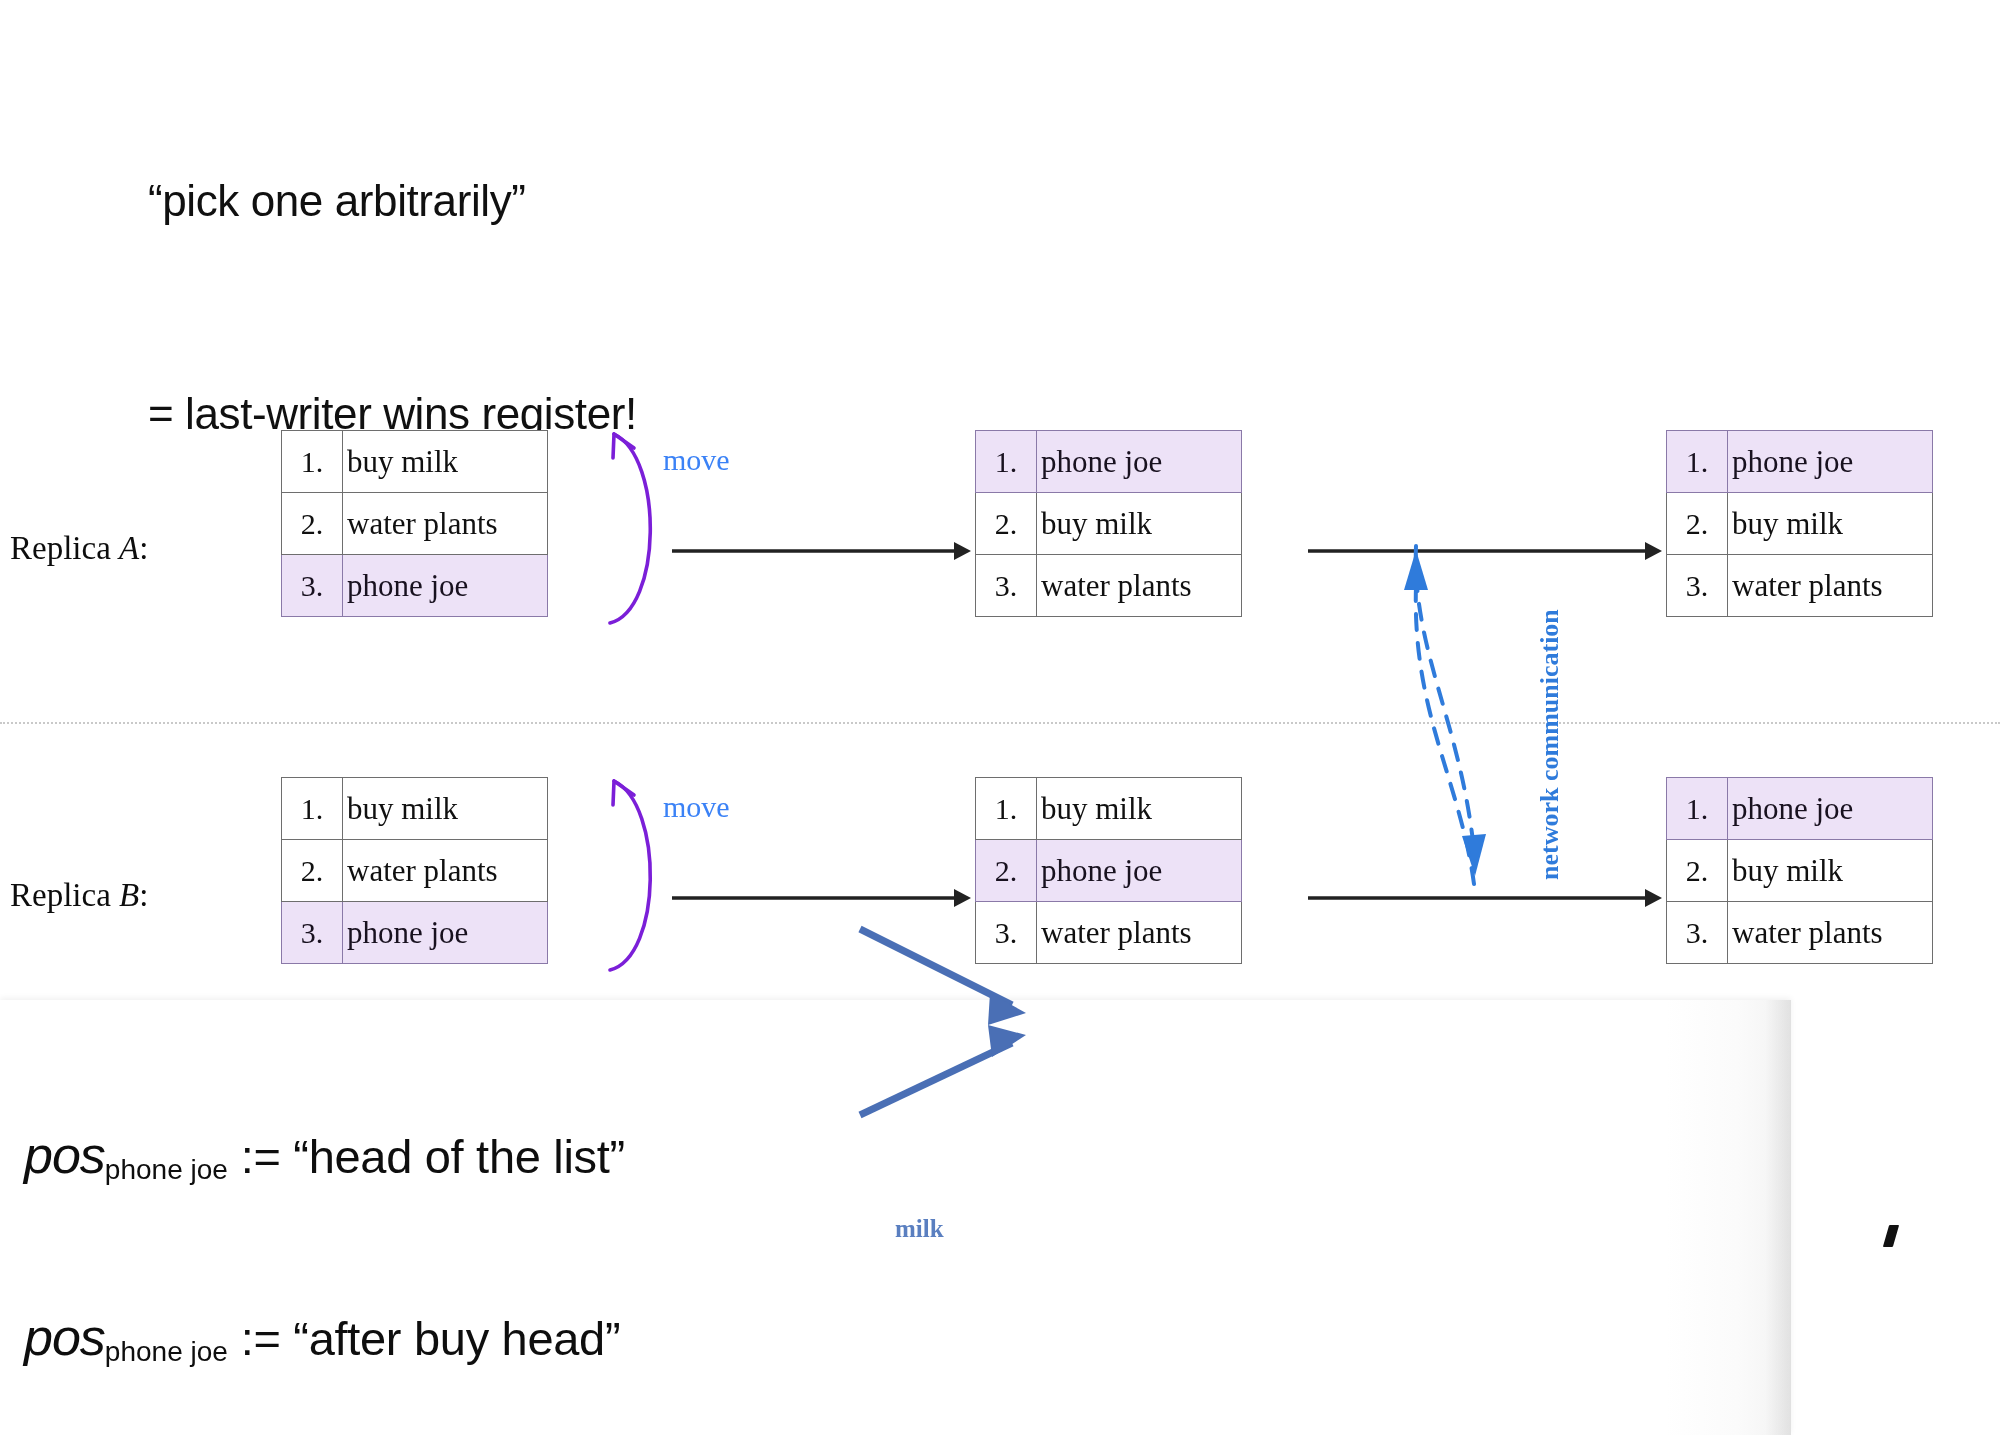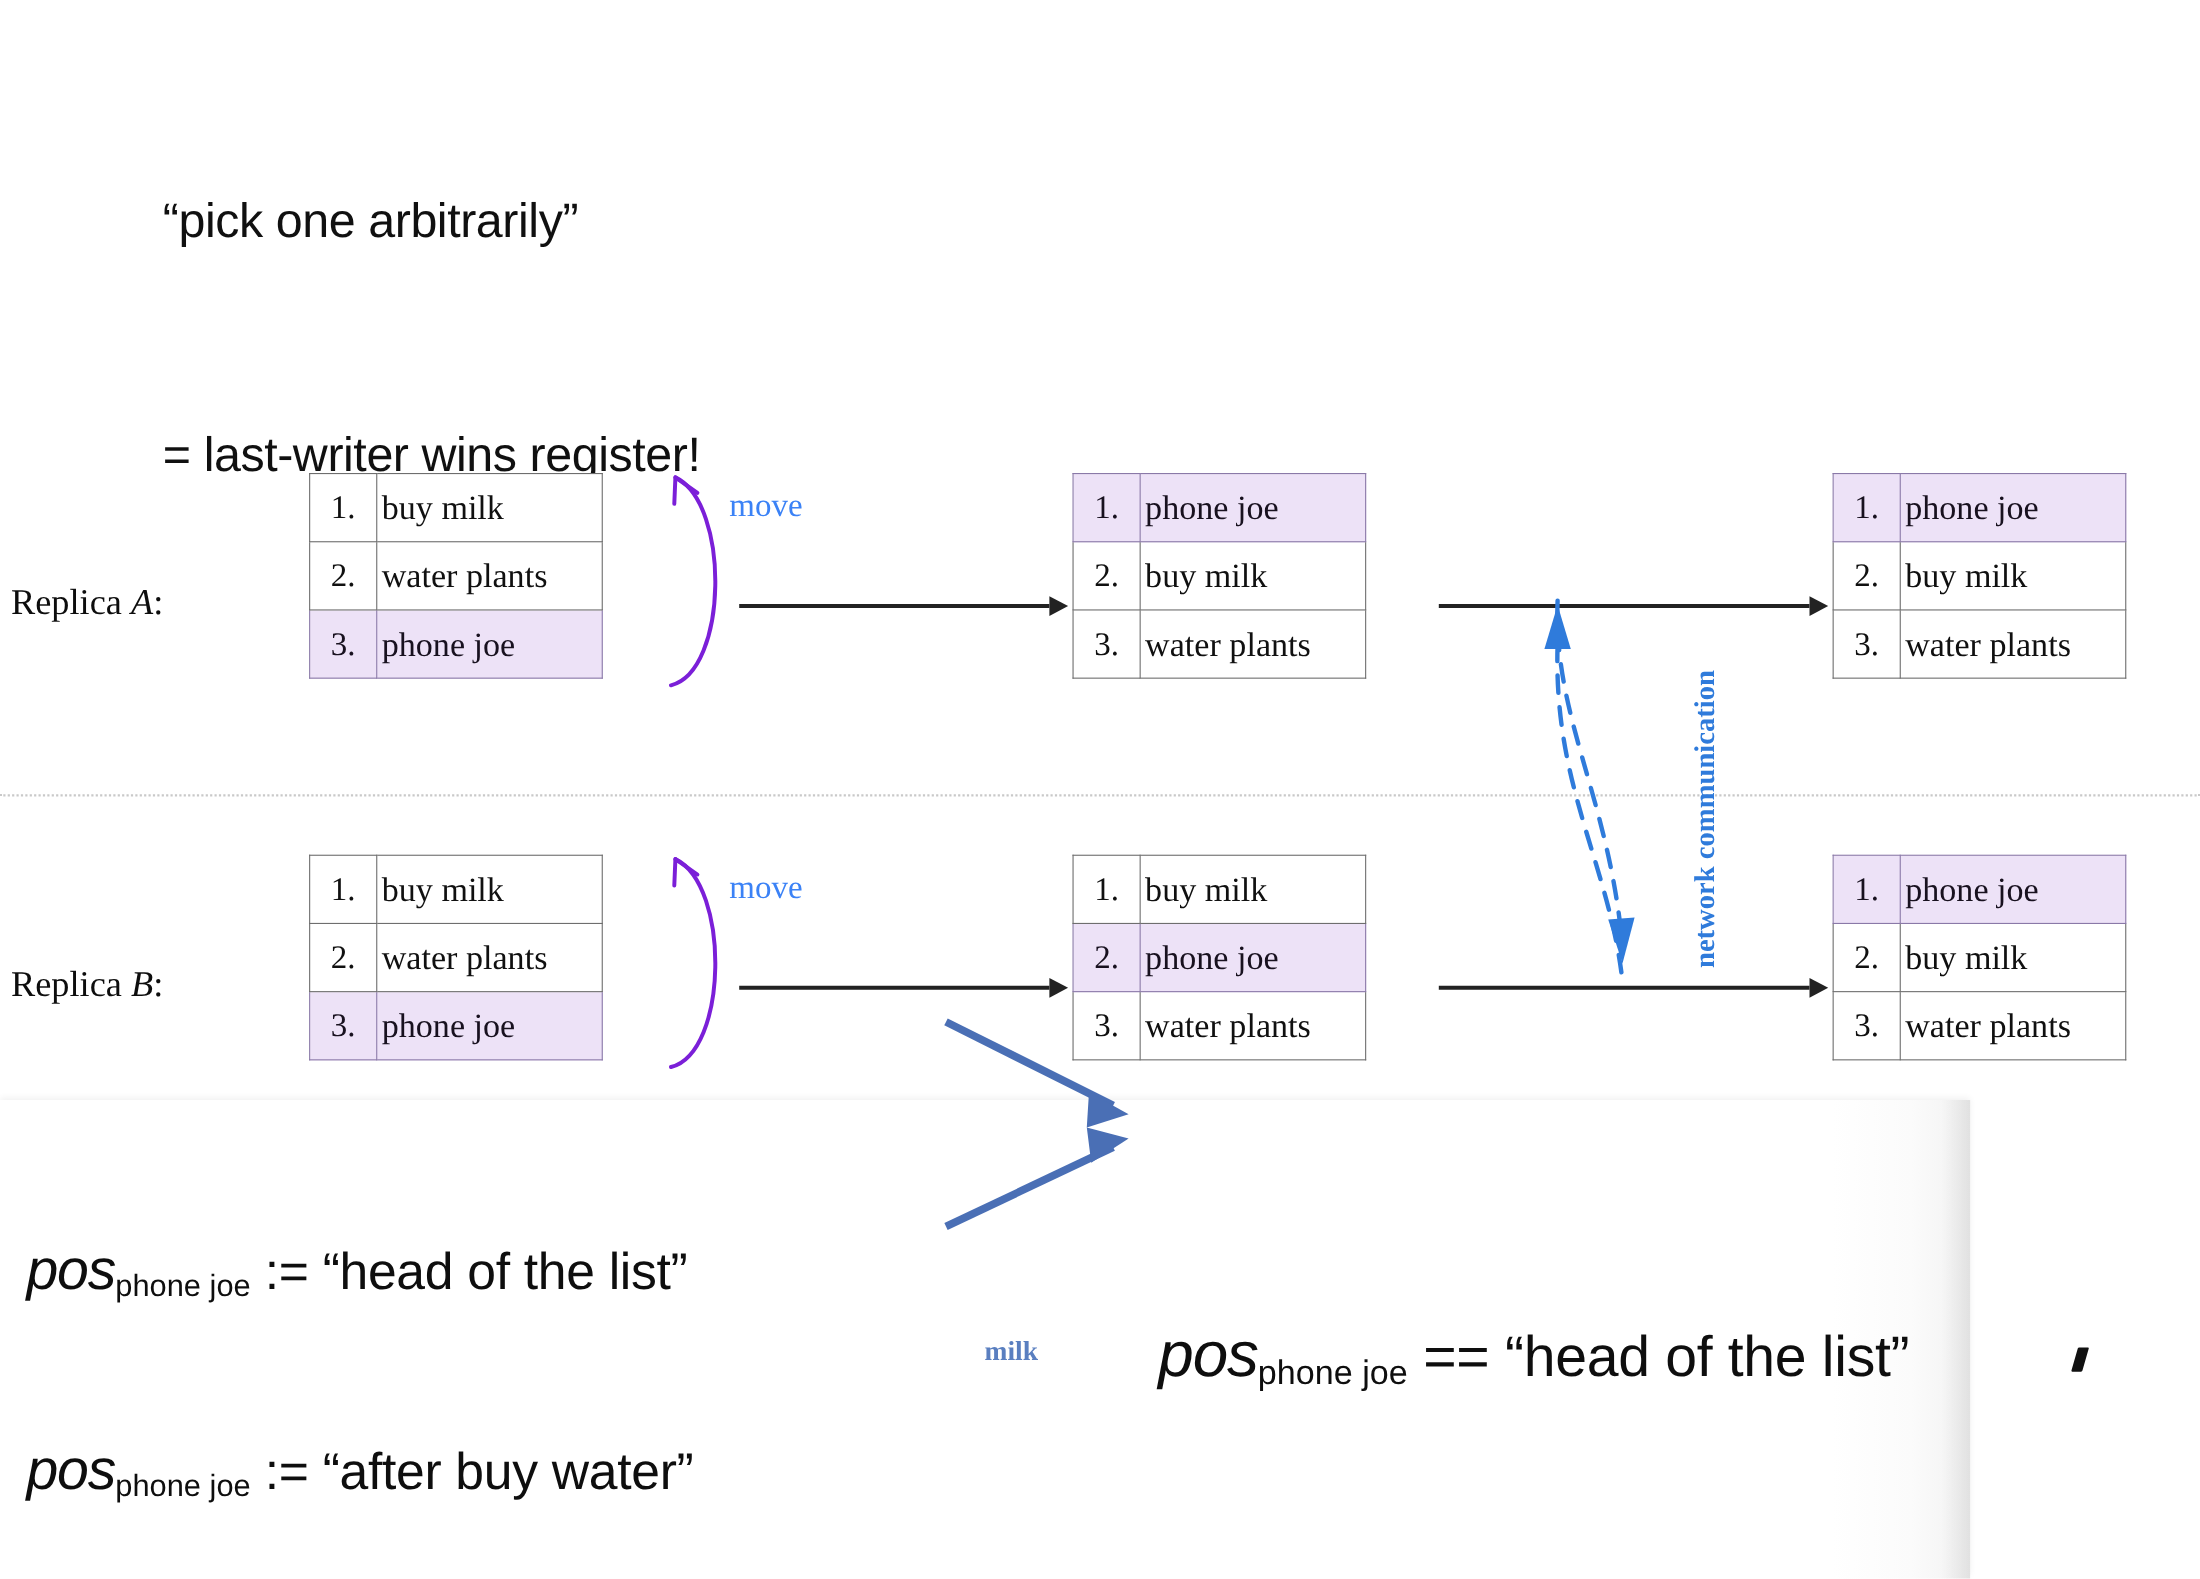--- a/index.html
+++ b/index.html
@@ -306,39 +306,34 @@
 
     <div class="formula" style="left:24px;top:125px;">
       <span class="pos">pos</span><span class="sub">phone joe</span>
       <span>:=</span>
       <span>“head of the list”</span>
     </div>
 
     <div class="formula" style="left:24px;top:307px;">
       <span class="pos">pos</span><span class="sub">phone joe</span>
       <span>:=</span>
-      <span>“after buy water”</span>
+      <span>“after buy head”</span>
     </div>
 
     <div class="mergearrows" style="left:860px;top:-85px;">
       <svg width="200" height="330" viewBox="0 0 200 330">
 
         <line x1="0" y1="14" x2="152" y2="90" stroke="#4a6fb5" stroke-width="7"></line>
         <path d="M 130,78 L 166,98 L 128,110 Z" fill="#4a6fb5"></path>
 
         <line x1="0" y1="200" x2="152" y2="128" stroke="#4a6fb5" stroke-width="7"></line>
         <path d="M 128,110 L 166,120 L 132,142 Z" fill="#4a6fb5"></path>
       </svg>
     </div>
 
     <div class="merge-label" style="left:895px;top:215px;">milk</div>
 
-    <div class="formula big" style="left:1053px;top:198px;">
-      <span class="pos">pos</span><span class="sub">phone joe</span>
-      <span>==</span>
-      <span>“head of the list”</span>
-    </div>
 
     <div class="notch" style="left:1886px;top:225px;"></div>
 
   </div>
 
 </div>
 
 </body></html>

